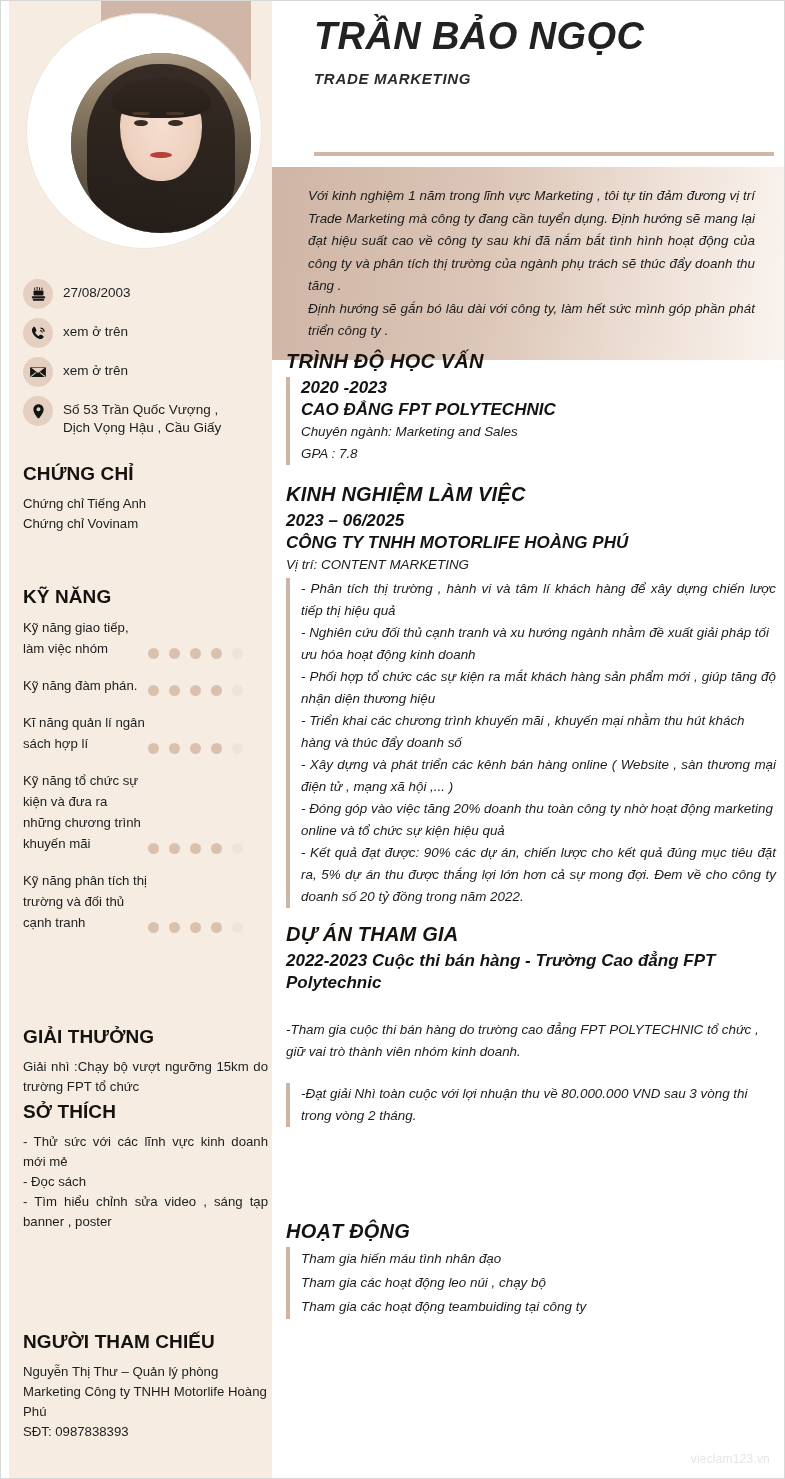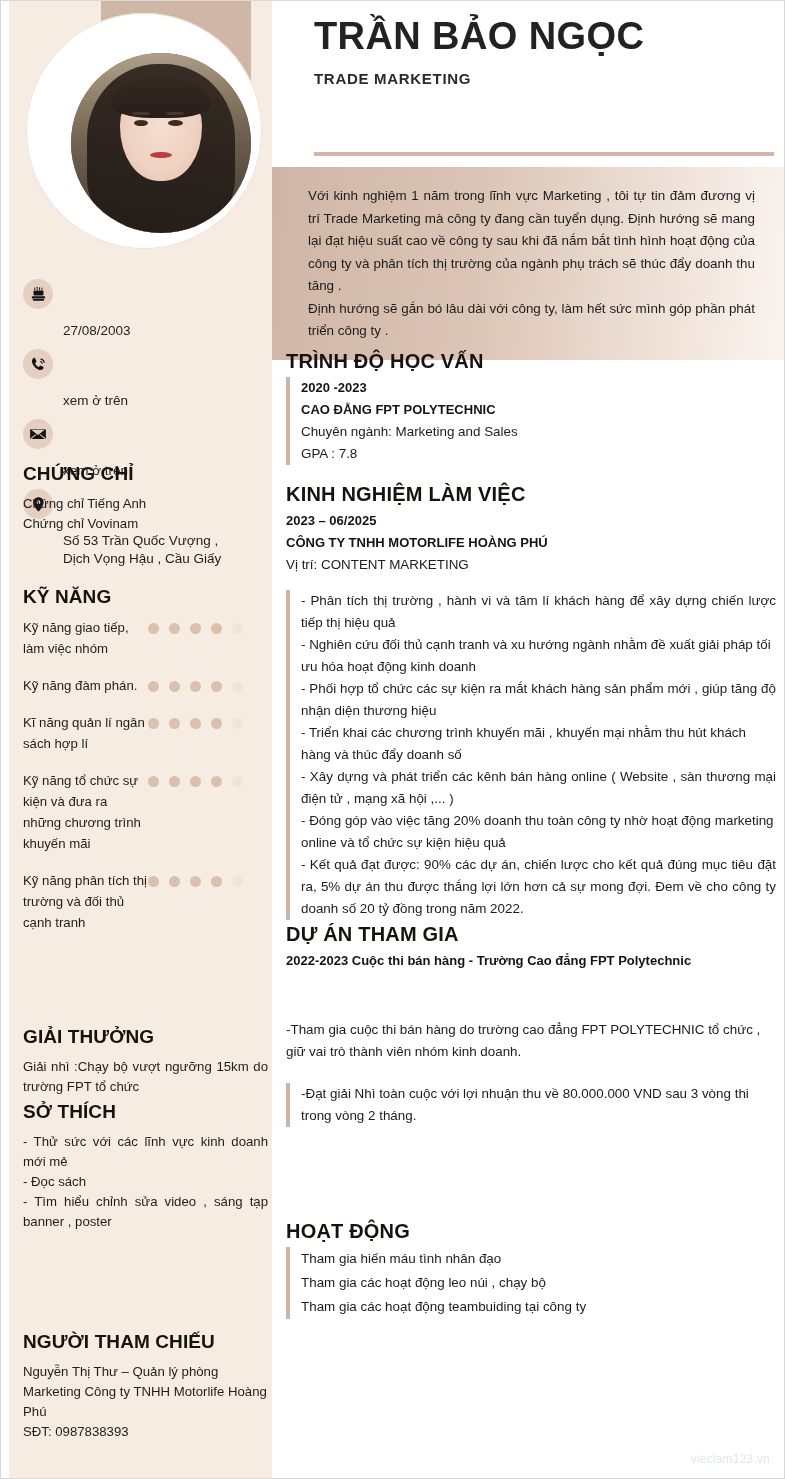--- a/index.html
+++ b/index.html
@@ -85,41 +85,41 @@
   .contact-row { display: flex; align-items: flex-start; margin-bottom: 9px; }
   .cicon {
     flex: 0 0 auto;
     width: 30px; height: 30px; border-radius: 50%;
     background: #e4cfc0;
     display: flex; align-items: center; justify-content: center;
     margin-right: 10px;
   }
   .cicon svg { display: block; }
   .ctext {
-    font-size: 13.5px; color: #1e1e1e; line-height: 18px; padding-top: 5px; margin-top: 38px;
+    font-size: 13.5px; color: #1e1e1e; line-height: 18px; padding-top: 5px;
   }
 
   
   .side-sec { position: absolute; left: 14px; width: 245px; }
   .side-h {
     font-size: 19px; font-weight: bold; color: #16120f;
     letter-spacing: 0.1px; margin-bottom: 9px;
   }
   .side-p { font-size: 13.2px; color: #1e1e1e; line-height: 20px; }
   .side-p.just { text-align: justify; }
 
   
-  .skill { display: flex; align-items: flex-start; margin-bottom: 16px; }
+  .skill { display: flex; align-items: flex-end; margin-bottom: 16px; }
   .skill-name { flex: 0 0 125px; font-size: 13.2px; color: #1e1e1e; line-height: 21px; }
   .dots { flex: 1 1 auto; display: flex; align-items: center; gap: 10px; padding-top: 6px; }
   .dot { width: 11px; height: 11px; border-radius: 50%; background: #d9c1ae; }
   .dot.off { background: #efe4d8; }
 
   
-  #main { position: absolute; left: 271px; top: 0; width: 513px; height: 1479px; }
+  #main { position: absolute; left: 271px; top: 0; width: 513px; height: 1479px; font-style: italic; }
 
   #name-block { position: absolute; left: 42px; top: 12px; width: 460px; }
   #name {
     font-size: 38px; font-weight: bold; color: #222222;
     letter-spacing: 0.4px; line-height: 46px; white-space: nowrap;
   }
   #role {
     font-size: 15px; font-weight: bold; color: #2a2a2a;
     letter-spacing: 0.7px; margin-top: 11px;
   }
@@ -136,21 +136,21 @@
   #summary p {
     font-size: 13.4px; color: #1c1c1c; line-height: 22.5px; text-align: justify;
   }
 
   .main-sec { position: absolute; left: 14px; width: 490px; }
   .main-h {
     font-size: 20px; font-weight: bold; color: #16120f;
     letter-spacing: 0.2px; margin-bottom: 4px;
   }
   .bar-block { border-left: 4px solid #cdb4a3; padding-left: 11px; }
-  .m-strong { font-size: 13px; font-weight: bold; color: #141414; line-height: 22px; }
+  .m-strong { font-size: 17px; font-weight: bold; color: #141414; line-height: 22px; }
   .m-text { font-size: 13.4px; color: #1c1c1c; line-height: 22px; }
   .m-just { text-align: justify; }
   .m-line { font-size: 13.4px; color: #1c1c1c; line-height: 24px; }
 
   #watermark {
     position: absolute; right: 14px; bottom: 12px;
     font-size: 12px; color: #e2e6ea; letter-spacing: 0.2px;
   }
 </style>
 </head>
@@ -332,21 +332,21 @@
         <div class="m-text">Chuyên ngành: Marketing and Sales</div>
         <div class="m-text">GPA : 7.8</div>
       </div>
     </div>
 
     <div class="main-sec" style="top:482px">
       <div class="main-h">KINH NGHIỆM LÀM VIỆC</div>
       <div class="m-strong">2023 – 06/2025</div>
       <div class="m-strong">CÔNG TY TNHH MOTORLIFE HOÀNG PHÚ</div>
       <div class="m-text">Vị trí: CONTENT MARKETING</div>
-      <div class="bar-block" style="margin-top:14px">
+      <div class="bar-block" style="margin-top:2px">
         <div class="m-text m-just">- Phân tích thị trường , hành vi và tâm lí khách hàng để xây dựng chiến lược tiếp thị hiệu quả</div>
         <div class="m-text">- Nghiên cứu đối thủ cạnh tranh và xu hướng ngành nhằm đề xuất giải pháp tối ưu hóa hoạt động kinh doanh</div>
         <div class="m-text m-just">- Phối hợp tổ chức các sự kiện ra mắt khách hàng sản phẩm mới , giúp tăng độ nhận diện thương hiệu</div>
         <div class="m-text">- Triển khai các chương trình khuyến mãi , khuyến mại nhằm thu hút khách hàng và thúc đẩy doanh số</div>
         <div class="m-text m-just">- Xây dựng và phát triển các kênh bán hàng online ( Website , sàn thương mại điện tử , mạng xã hội ,... )</div>
         <div class="m-text">- Đóng góp vào việc tăng 20% doanh thu toàn công ty nhờ hoạt động marketing online và tổ chức sự kiện hiệu quả</div>
         <div class="m-text m-just">- Kết quả đạt được: 90% các dự án, chiến lược cho kết quả đúng mục tiêu đặt ra, 5% dự án thu được thắng lợi lớn hơn cả sự mong đợi. Đem về cho công ty doanh số 20 tỷ đồng trong năm 2022.</div>
       </div>
     </div>
 

